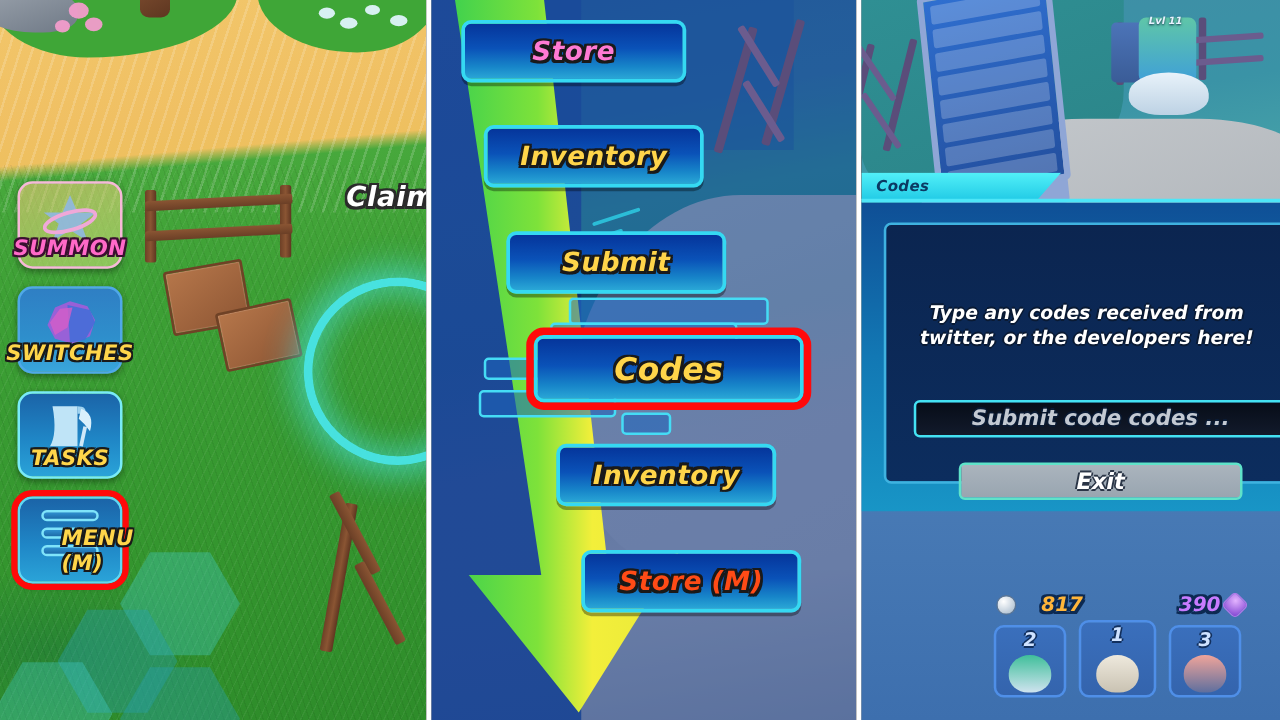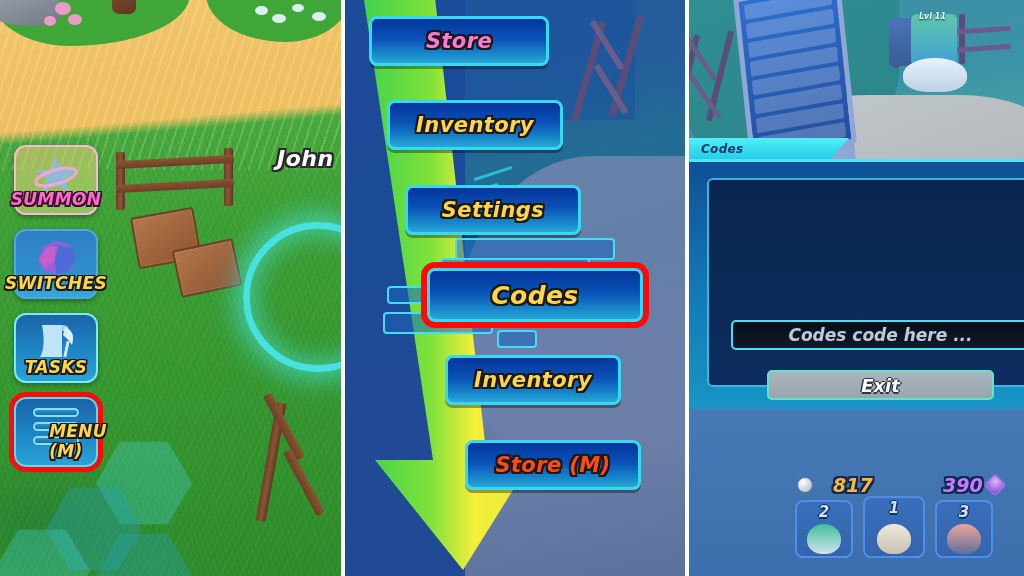--- a/index.html
+++ b/index.html
@@ -176,21 +176,21 @@
     display:flex; align-items:flex-start; justify-content:center; padding-top:1px; }
   .slot .num { font-size:15px; font-weight:bold; color:#cfe2ff;
     text-shadow:-1.5px 0 #12305e,1.5px 0 #12305e,0 -1.5px #12305e,0 1.5px #12305e; }
   .slot .pet { position:absolute; bottom:2px; left:50%; transform:translateX(-50%);
     width:34px; height:30px; border-radius:50% 50% 45% 45%; }
   .cur { position:absolute; display:flex; align-items:center; gap:4px; }
   .cur .ico { width:16px; height:16px; border-radius:50%;
     background:radial-gradient(circle at 35% 30%,#ffffff,#9fb4c8); border:1px solid #5b7594; }
   .cur .ico.gem { background:radial-gradient(circle at 35% 30%,#e3b3ff,#7d3fd0);
     border-color:#b07ae8; border-radius:4px; transform:rotate(45deg); }
-  .cur .amt { font-size:19px; font-weight:bold;
+  .cur .amt { font-size:16px; font-weight:bold;
     text-shadow:-2px 0 #0d2a52,2px 0 #0d2a52,0 -2px #0d2a52,0 2px #0d2a52,
       -2px -2px #0d2a52,2px 2px #0d2a52,2px -2px #0d2a52,-2px 2px #0d2a52;padding-left:16px; }
   #cur-coins .amt { color:#ffb53a; }
   #cur-gems  .amt { color:#c87bff; }
 
   .lvl-tag { position:absolute; right:78px; top:12px; font-size:8px; font-weight:bold;
     color:#e8f2ff; text-shadow:0 1px 2px #0b2340; z-index:25; }
 </style>
 </head>
 <body>
@@ -228,21 +228,21 @@
     <div class="crate" style="left:134px;top:212px;width:64px;height:52px;transform:rotate(-10deg);"></div>
     <div class="crate" style="left:176px;top:244px;width:62px;height:48px;transform:rotate(-12deg);"></div>
 
     <div class="glow-ring"></div>
 
     <div class="hex" style="left:96px;top:440px;"></div>
     <div class="hex dark" style="left:46px;top:486px;"></div>
     <div class="hex" style="left:-6px;top:528px;"></div>
     <div class="hex dark" style="left:96px;top:532px;"></div>
 
-    <div class="nameplate" style="left:277px;top:146px;">John</div>
+    <div class="nameplate" style="left:277px;top:146px;">Claim</div>
 
     <div class="side-stack">
 
       <div class="side-btn" id="btn-summon">
         <span class="glyph">
           <svg width="46" height="42" viewBox="0 0 46 42">
             <polygon points="23,3 29,17 44,17 32,26 37,40 23,31 9,40 14,26 2,17 17,17" fill="#8fb7ea" opacity=".85"></polygon>
             <ellipse cx="23" cy="24" rx="21" ry="7" fill="none" stroke="#f0a8d8" stroke-width="3" transform="rotate(-16 23 24)"></ellipse>
           </svg>
         </span>
@@ -326,21 +326,21 @@
     <div class="ghost-panel" style="left:152px;top:330px;width:40px;height:18px;"></div>
 
     <div class="menu-stack">
       <div class="menu-btn" id="mbtn-store" style="left:24px;top:16px;width:180px;">
         <span class="mlbl">Store</span>
       </div>
       <div class="menu-btn" id="mbtn-inventory" style="left:42px;top:100px;width:176px;">
         <span class="mlbl">Inventory</span>
       </div>
       <div class="menu-btn" id="mbtn-gallery" style="left:60px;top:185px;width:176px;">
-        <span class="mlbl">Settings</span>
+        <span class="mlbl">Submit</span>
       </div>
       <div class="menu-btn" id="mbtn-codes" style="left:82px;top:268px;width:216px;height:54px;">
         <span class="mlbl" style="font-size:25px;">Codes</span>
       </div>
       <div class="menu-btn" id="mbtn-settings" style="left:100px;top:355px;width:176px;">
         <span class="mlbl">Inventory</span>
       </div>
       <div class="menu-btn" id="mbtn-exit" style="left:120px;top:440px;width:176px;">
         <span class="mlbl">Store (M)</span>
       </div>
@@ -385,22 +385,23 @@
     <div class="char" style="left:222px;top:14px;width:46px;height:52px;background:linear-gradient(180deg,#5fc6a8,#3f9fd8);border-radius:6px;"></div>
     <div class="char" style="left:214px;top:58px;width:64px;height:34px;background:linear-gradient(180deg,#e8f2fa,#bdd2e4);border-radius:50% 50% 40% 40%;"></div>
     <div class="lvl-tag">Lvl 11</div>
 
     <div class="dlg">
       <div class="dlg-tab">
         <span>Codes</span>
       </div>
       <div class="dlg-body">
         <div class="dlg-inner">
+          <div class="dlg-text">Type any codes received from twitter, or the developers here!</div>
           <div class="code-input">
-            <span>Codes code here ...</span>
+            <span>Submit code codes ...</span>
           </div>
           <div class="claim-btn">
             <span>Exit</span>
           </div>
         </div>
       </div>
     </div>
 
     <div class="hotbar">
       <div class="cur" id="cur-coins" style="left:10px;top:0;">

